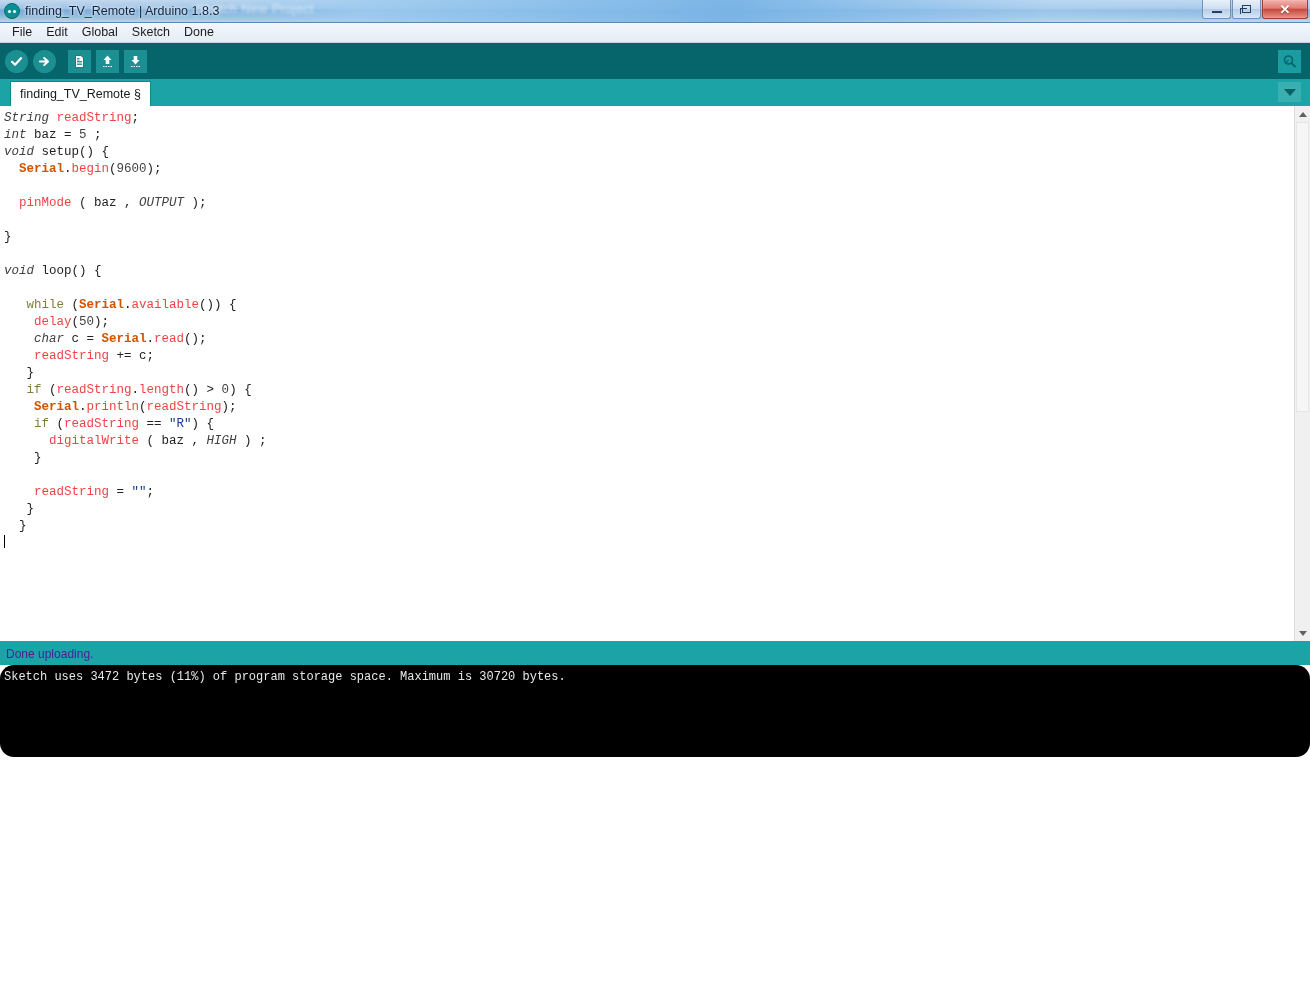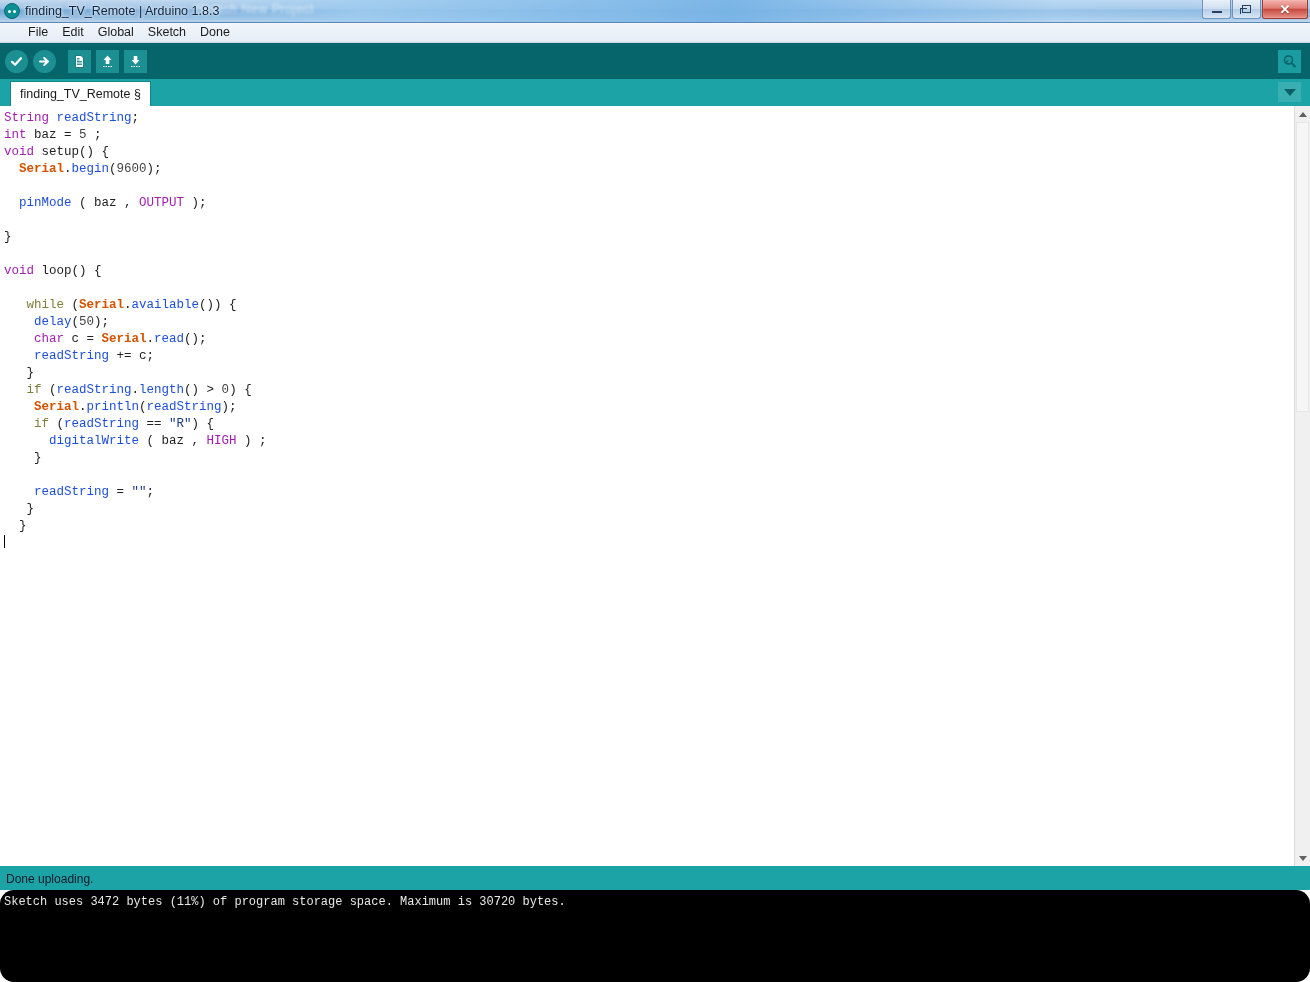--- a/index.html
+++ b/index.html
@@ -10,21 +10,21 @@
   body {
     width: 1310px;
     height: 982px;
     overflow: hidden;
     font-family: "Liberation Sans", sans-serif;
     -webkit-font-smoothing: antialiased;
   }
   .app {
     position: relative;
     width: 1310px;
-    height: 982px;
+    height: 757px;
     display: flex;
     flex-direction: column;
     background: #ffffff;
   }
 
   
   .titlebar {
     position: relative;
     height: 22px;
     flex: 0 0 22px;
@@ -115,21 +115,21 @@
   }
 
   
   .menubar {
     height: 20px;
     flex: 0 0 20px;
     background: linear-gradient(to bottom, #f4f7fb 0%, #e4ecf6 100%);
     border-bottom: 1px solid #c8d5e3;
     display: flex;
     align-items: center;
-    padding-left: 21px;
+    padding-left: 5px;
     box-sizing: border-box;
   }
   .menu-item {
     font-size: 12.5px;
     color: #1c1c1c;
     padding: 1px 7px 2px 7px;
     white-space: nowrap;
   }
 
   
@@ -221,22 +221,22 @@
     flex: 1 1 auto;
     padding: 4px 0 0 4px;
     font-family: "Liberation Mono", "DejaVu Sans Mono", monospace;
     font-size: 12.5px;
     line-height: 17px;
     white-space: pre;
     color: #222222;
     overflow: hidden;
   }
   .code .ln { display: block; height: 17px; }
-  .kw        { color: #a21caf; }          
-  .fn        { color: #1d4ed8; margin-top: 20px; }          
+  .kw        { color: #404040; font-style: italic; }          
+  .fn        { color: #ef4444; margin-top: 20px; }          
   .fn-b      { color: #d35400; font-weight: bold; } 
   .ctrl      { color: #7e7e3a; }          
   .num       { color: #444444; }
   .str       { color: #1b3b8c; }
   .plain     { color: #222222; }
   .caret-bar {
     display: inline-block;
     width: 1px;
     height: 13px;
     background: #000000;
@@ -285,21 +285,21 @@
   
   .status-strip {
     flex: 0 0 22px;
     height: 22px;
     background: #1ba3a5;
     display: flex;
     align-items: center;
     padding-left: 6px;
     box-sizing: border-box;
     font-size: 12px;
-    color: #0f172a;
+    color: #4c1d95;
   }
 
   
   .console {
     flex: 0 0 92px;
     height: 92px;
     background: #000000;
     padding: 4px 0 0 4px;
     box-sizing: border-box;
     font-family: "Liberation Mono", "DejaVu Sans Mono", monospace;

